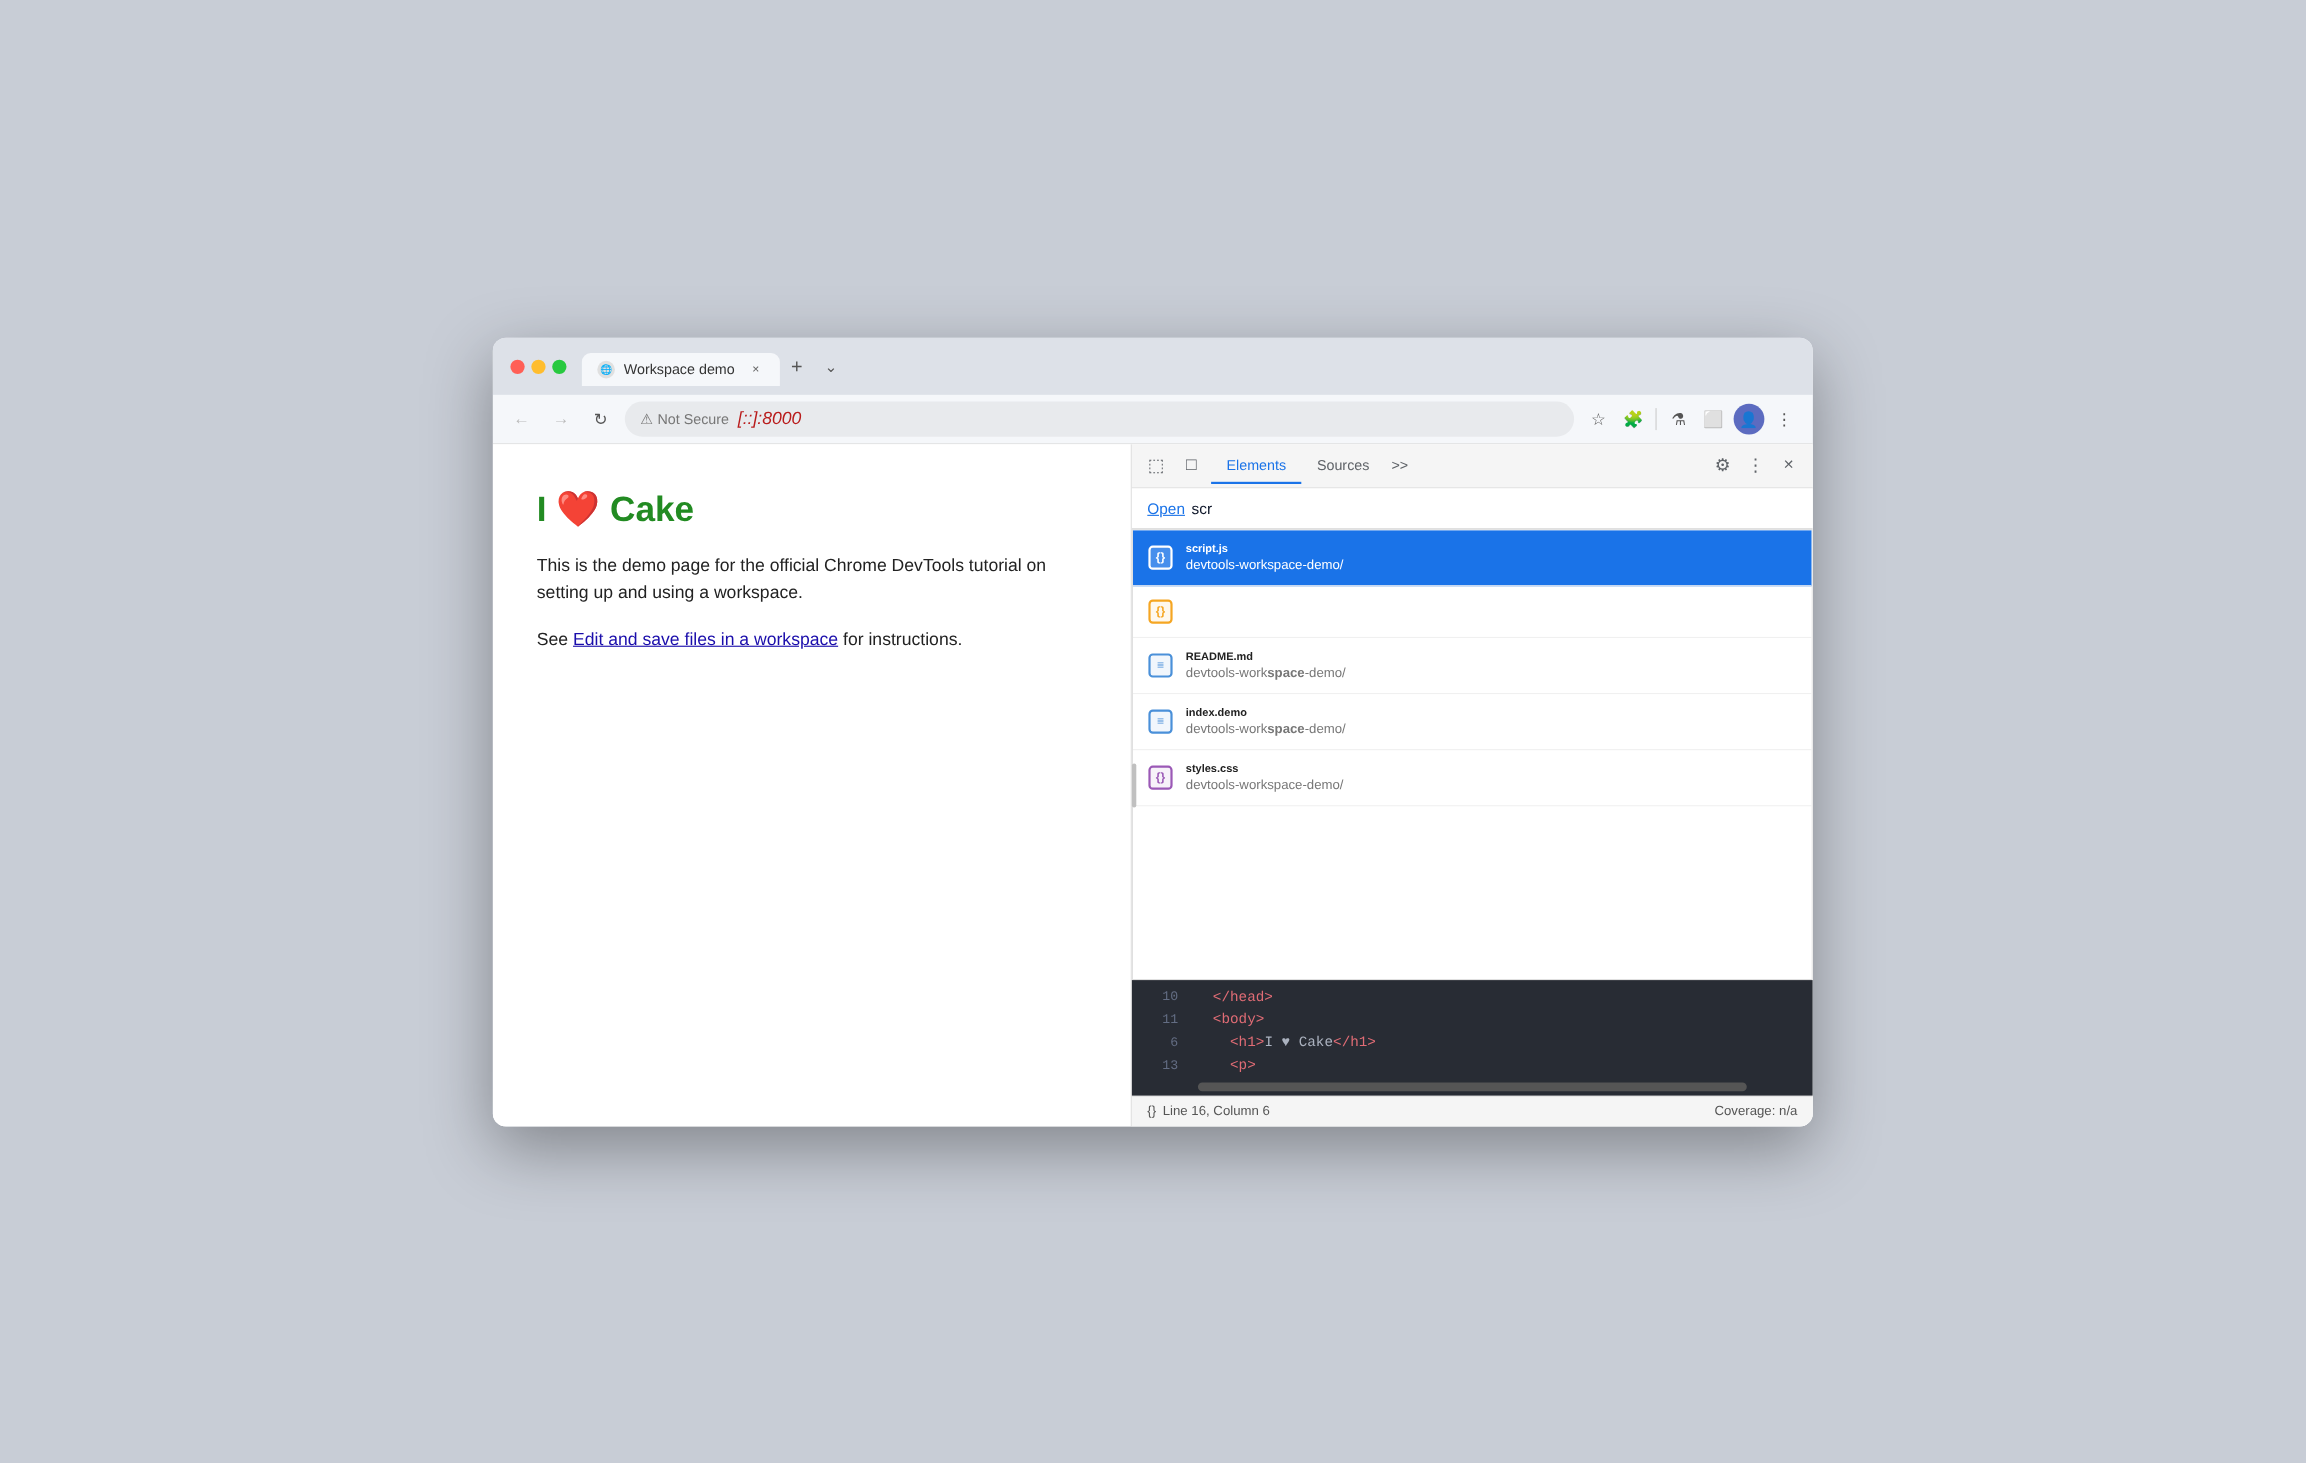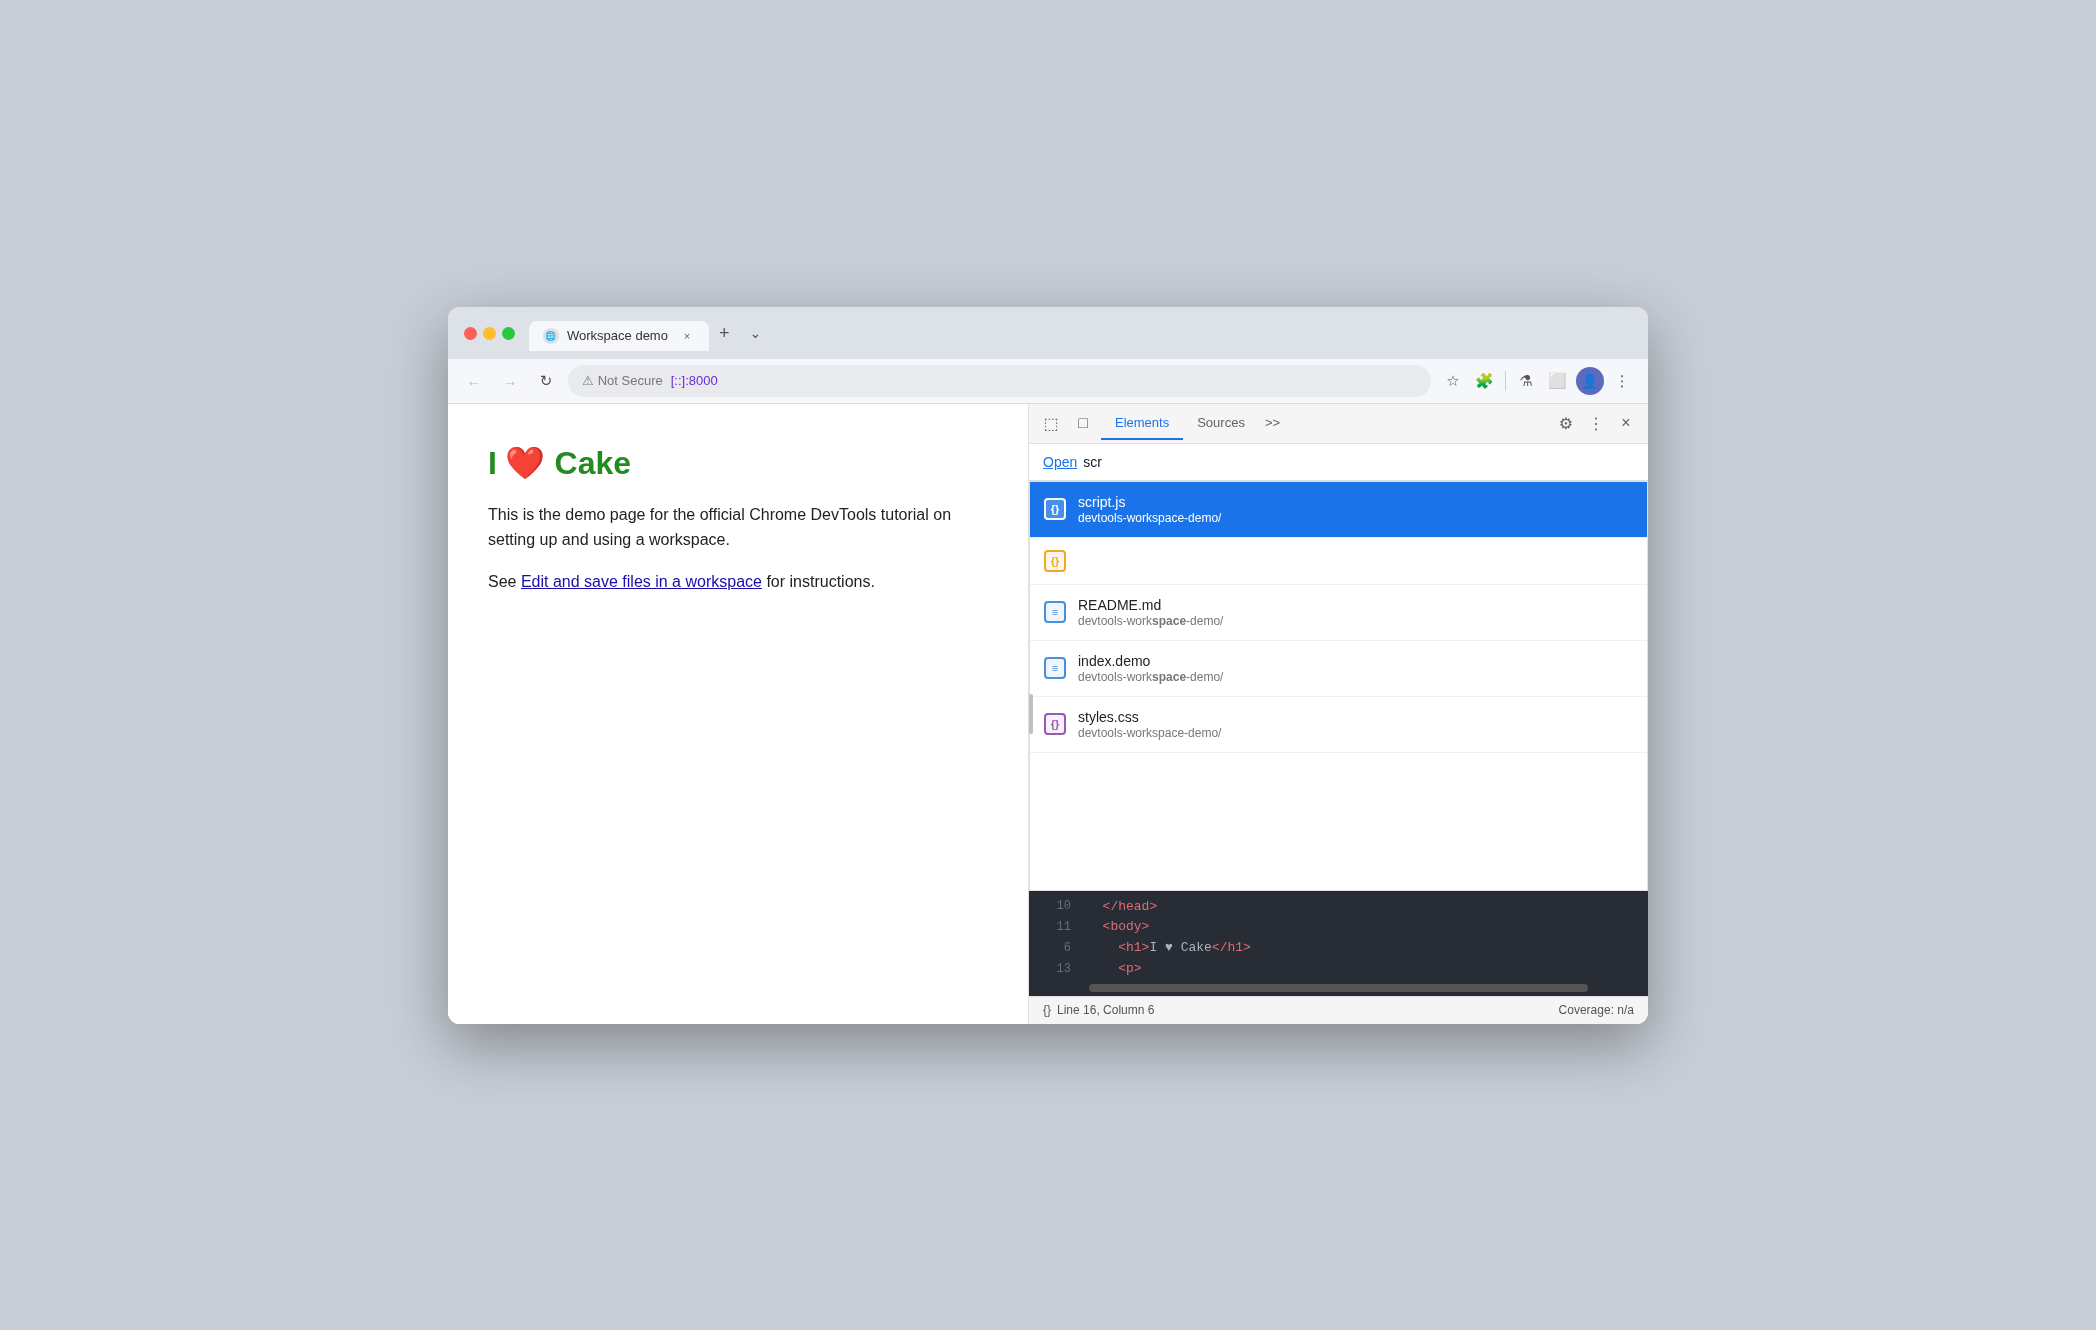--- a/index.html
+++ b/index.html
@@ -163,22 +163,23 @@
     .address-warning {
       display: flex;
       align-items: center;
       gap: 4px;
       color: #777;
       font-size: 13px;
       white-space: nowrap;
     }
 
     .address-url {
-      font-size: 13px;
-      color: #6d28d9;
+      font-size: 16px;
+      color: #b91c1c;
+      font-style: italic;
     }
 
     .nav-actions {
       display: flex;
       align-items: center;
       gap: 4px;
     }
 
     .nav-action-btn {
       width: 28px;
@@ -414,22 +415,22 @@
       border-color: white;
       color: white;
     }
 
     .file-info {
       flex: 1;
       min-width: 0;
     }
 
     .file-name {
-      font-size: 14px;
-      font-weight: 400;
+      font-size: 10px;
+      font-weight: 700;
       color: #222;
     }
 
     .file-result-item.selected .file-name,
     .file-result-item.selected .file-path {
       color: white;
     }
 
     .file-path {
       font-size: 12px;

